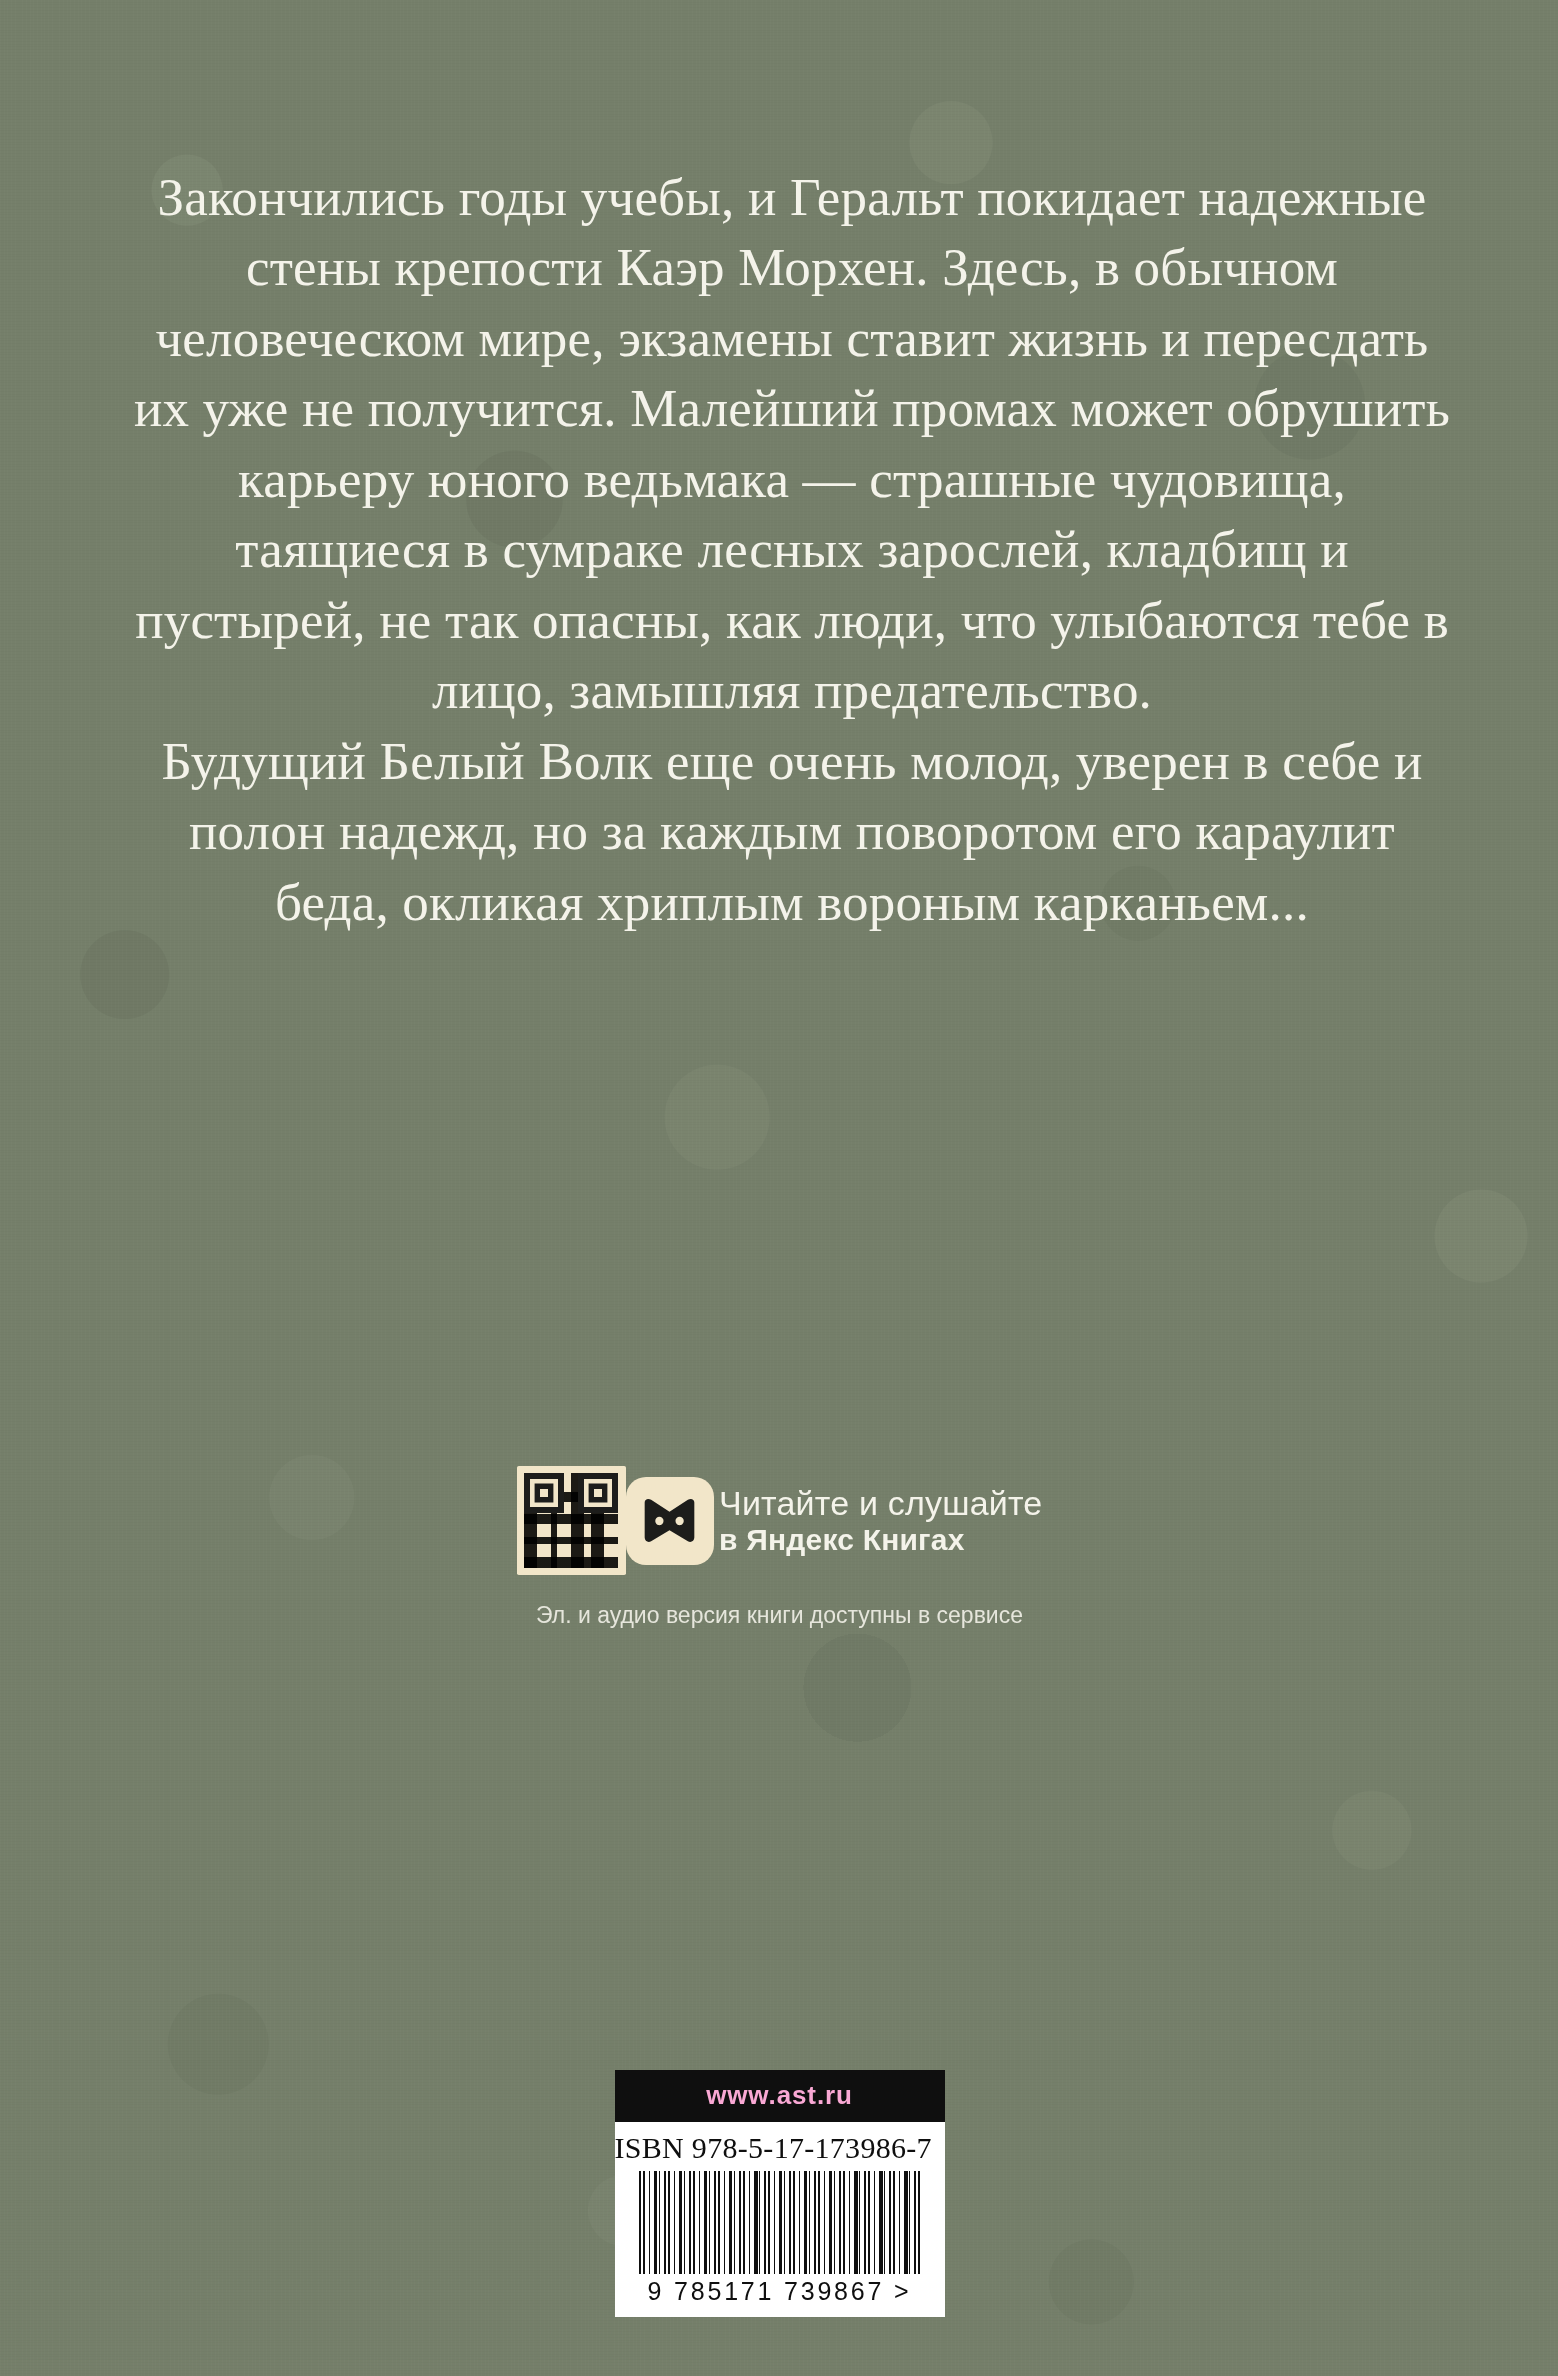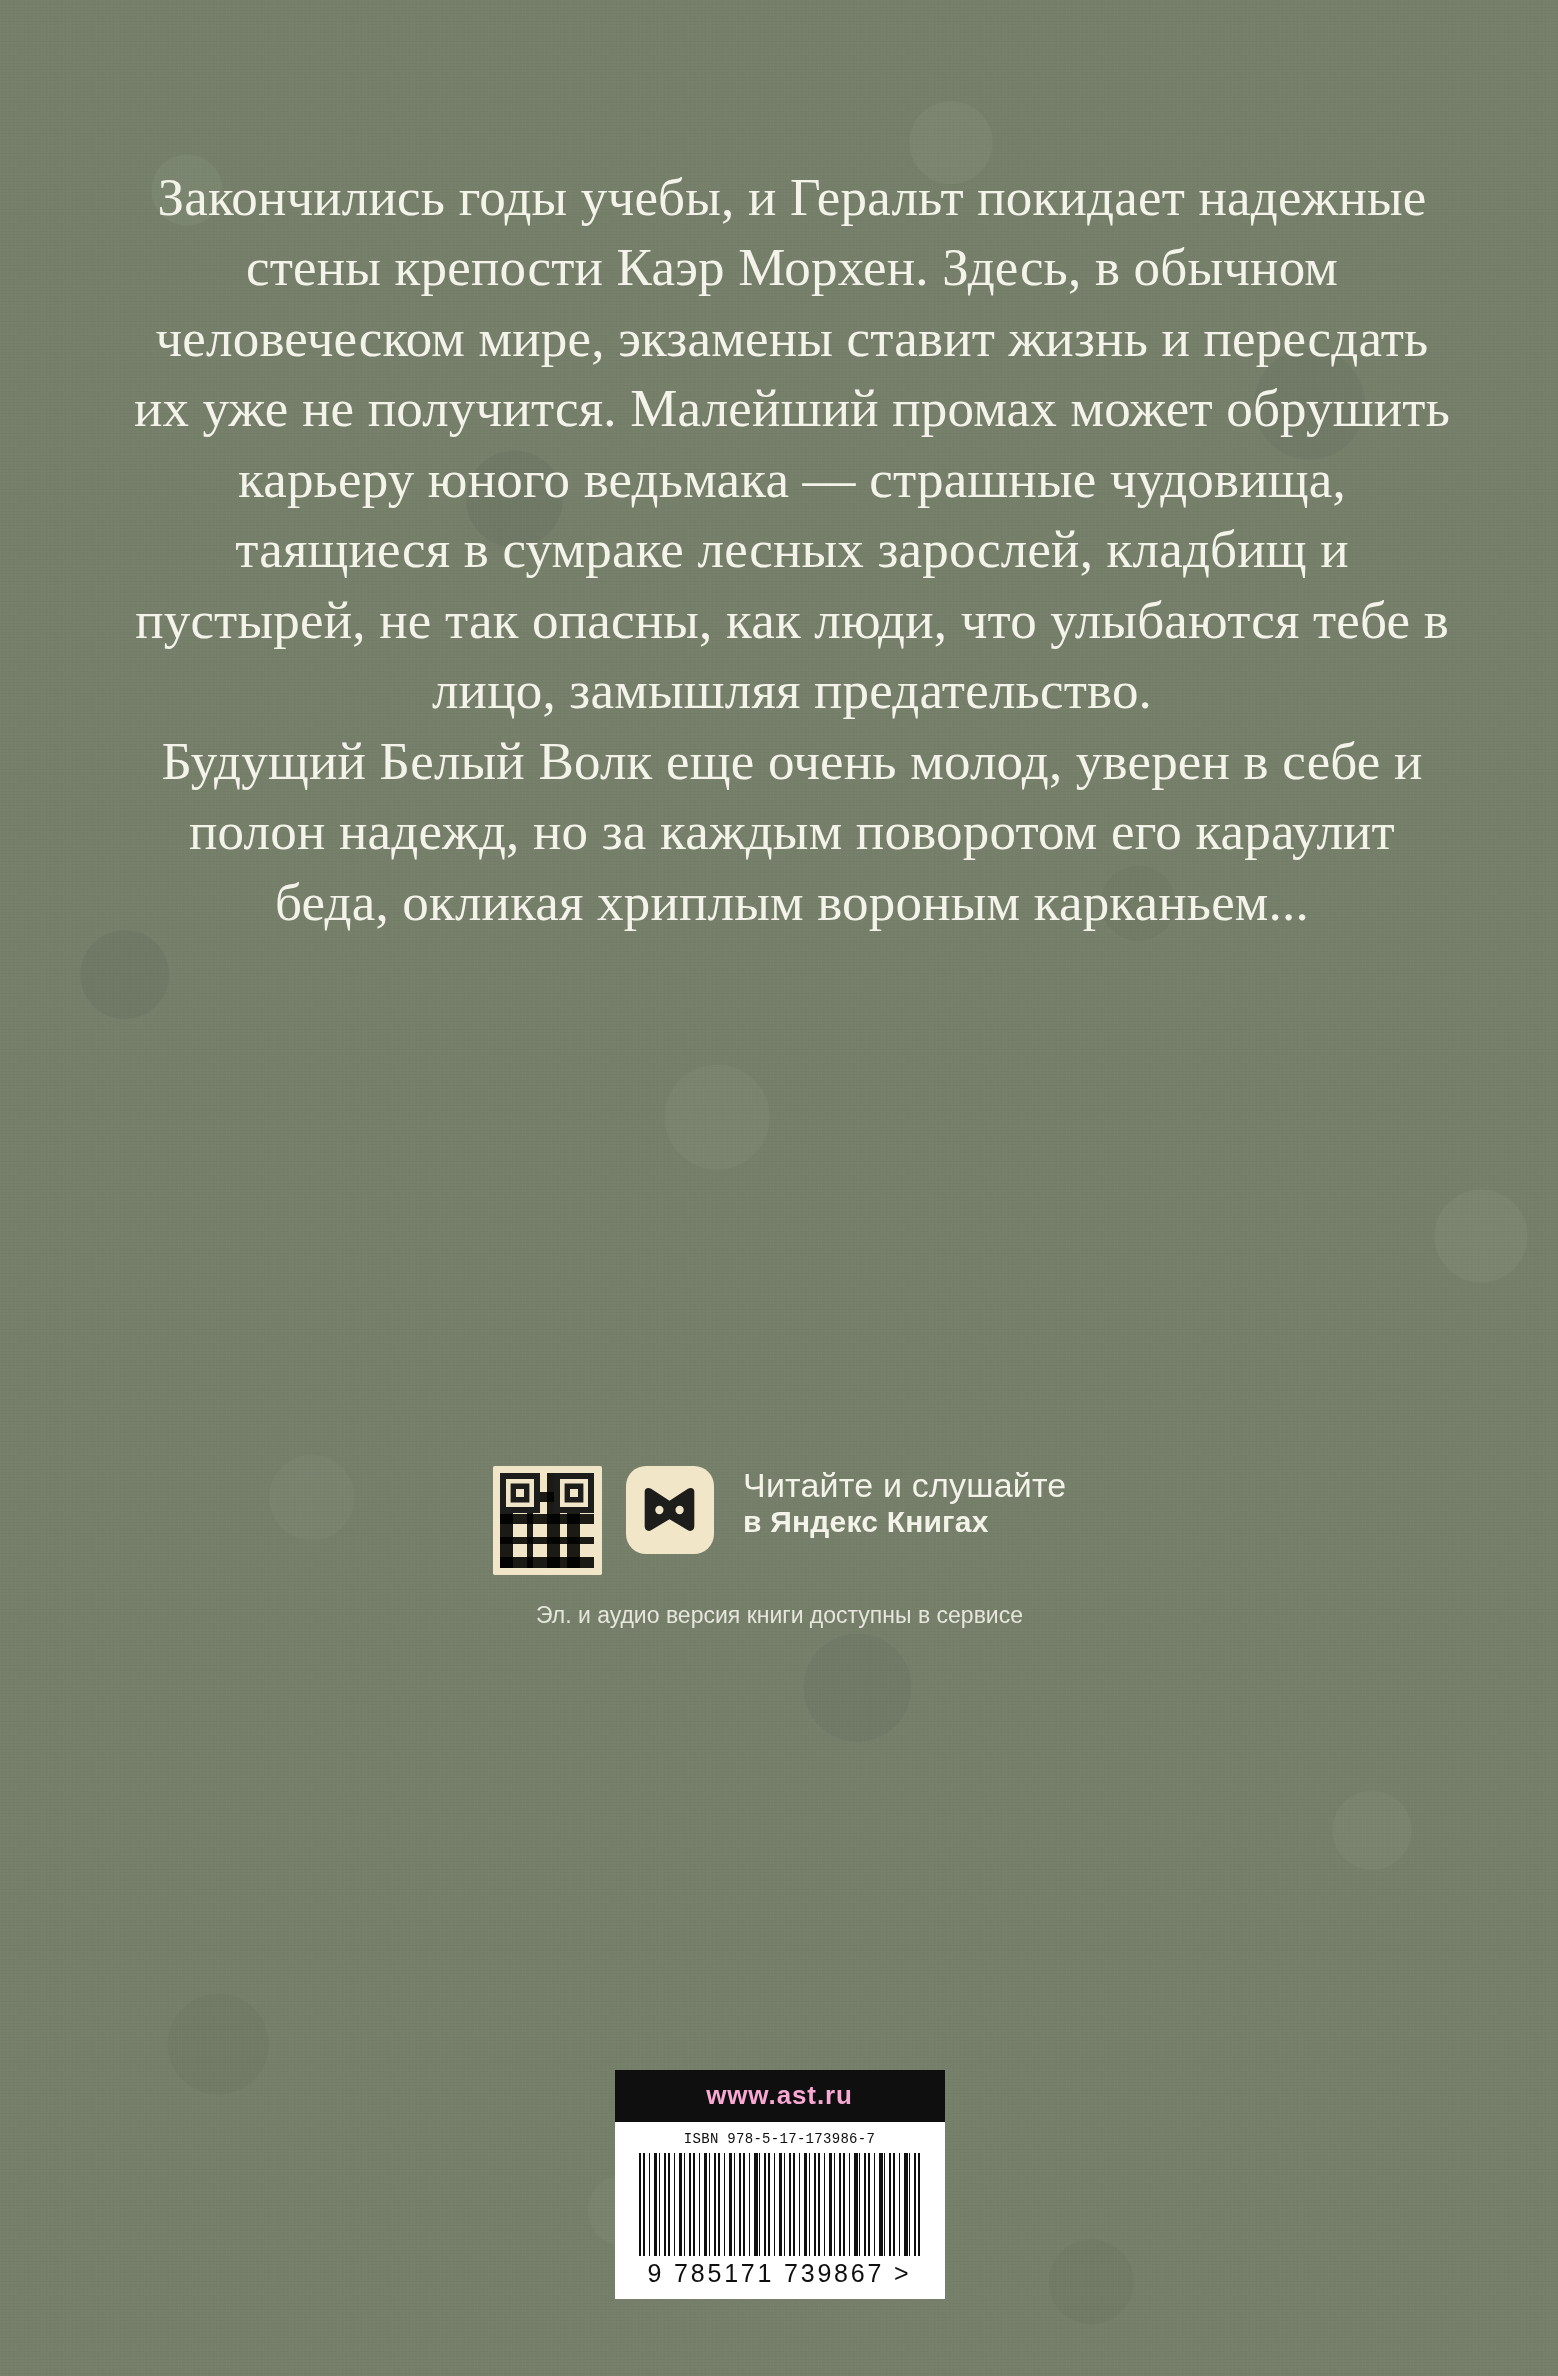--- a/index.html
+++ b/index.html
@@ -80,21 +80,21 @@
     position: absolute;
     top: 1466px;
     left: 0;
     width: 100%;
     display: flex;
     flex-direction: column;
     align-items: center;
   }
   .promo-row {
     display: flex;
-    gap: 24px;
+    align-items: center;
   }
 
   .qr {
     width: 109px;
     height: 109px;
     background: #f2e6c9;
     padding: 7.4px;
     box-sizing: border-box;
     border-radius: 1.8px;
   }
@@ -179,25 +179,25 @@
     background: #0f0f0f;
     color: #f9a8d4;
     text-align: center;
     font-size: 26px;
     font-weight: bold;
     letter-spacing: 0.9px;
     padding: 10px 0 11px;
     font-family: "Liberation Sans", sans-serif;
   }
   .isbn-text {
-    text-align: center;
-    font-size: 14px;
+    text-align: left;
+    font-size: 30px;
     color: #0f0f0f;
     padding: 9.2px 0 5.5px;
-    font-family: Liberation Mono, monospace;
+    font-family: Liberation Serif, serif;
     letter-spacing: 0.3px;
   }
   .bars {
     height: 103px;
     margin: 0 24px;
     background-image: repeating-linear-gradient(
       90deg,
       #0f0f0f 0 1.8px, #ffffff 1.8px 3.7px,
       #0f0f0f 3.7px 6.5px, #ffffff 6.5px 10px,
       #0f0f0f 10px 11px, #ffffff 11px 14.8px,

